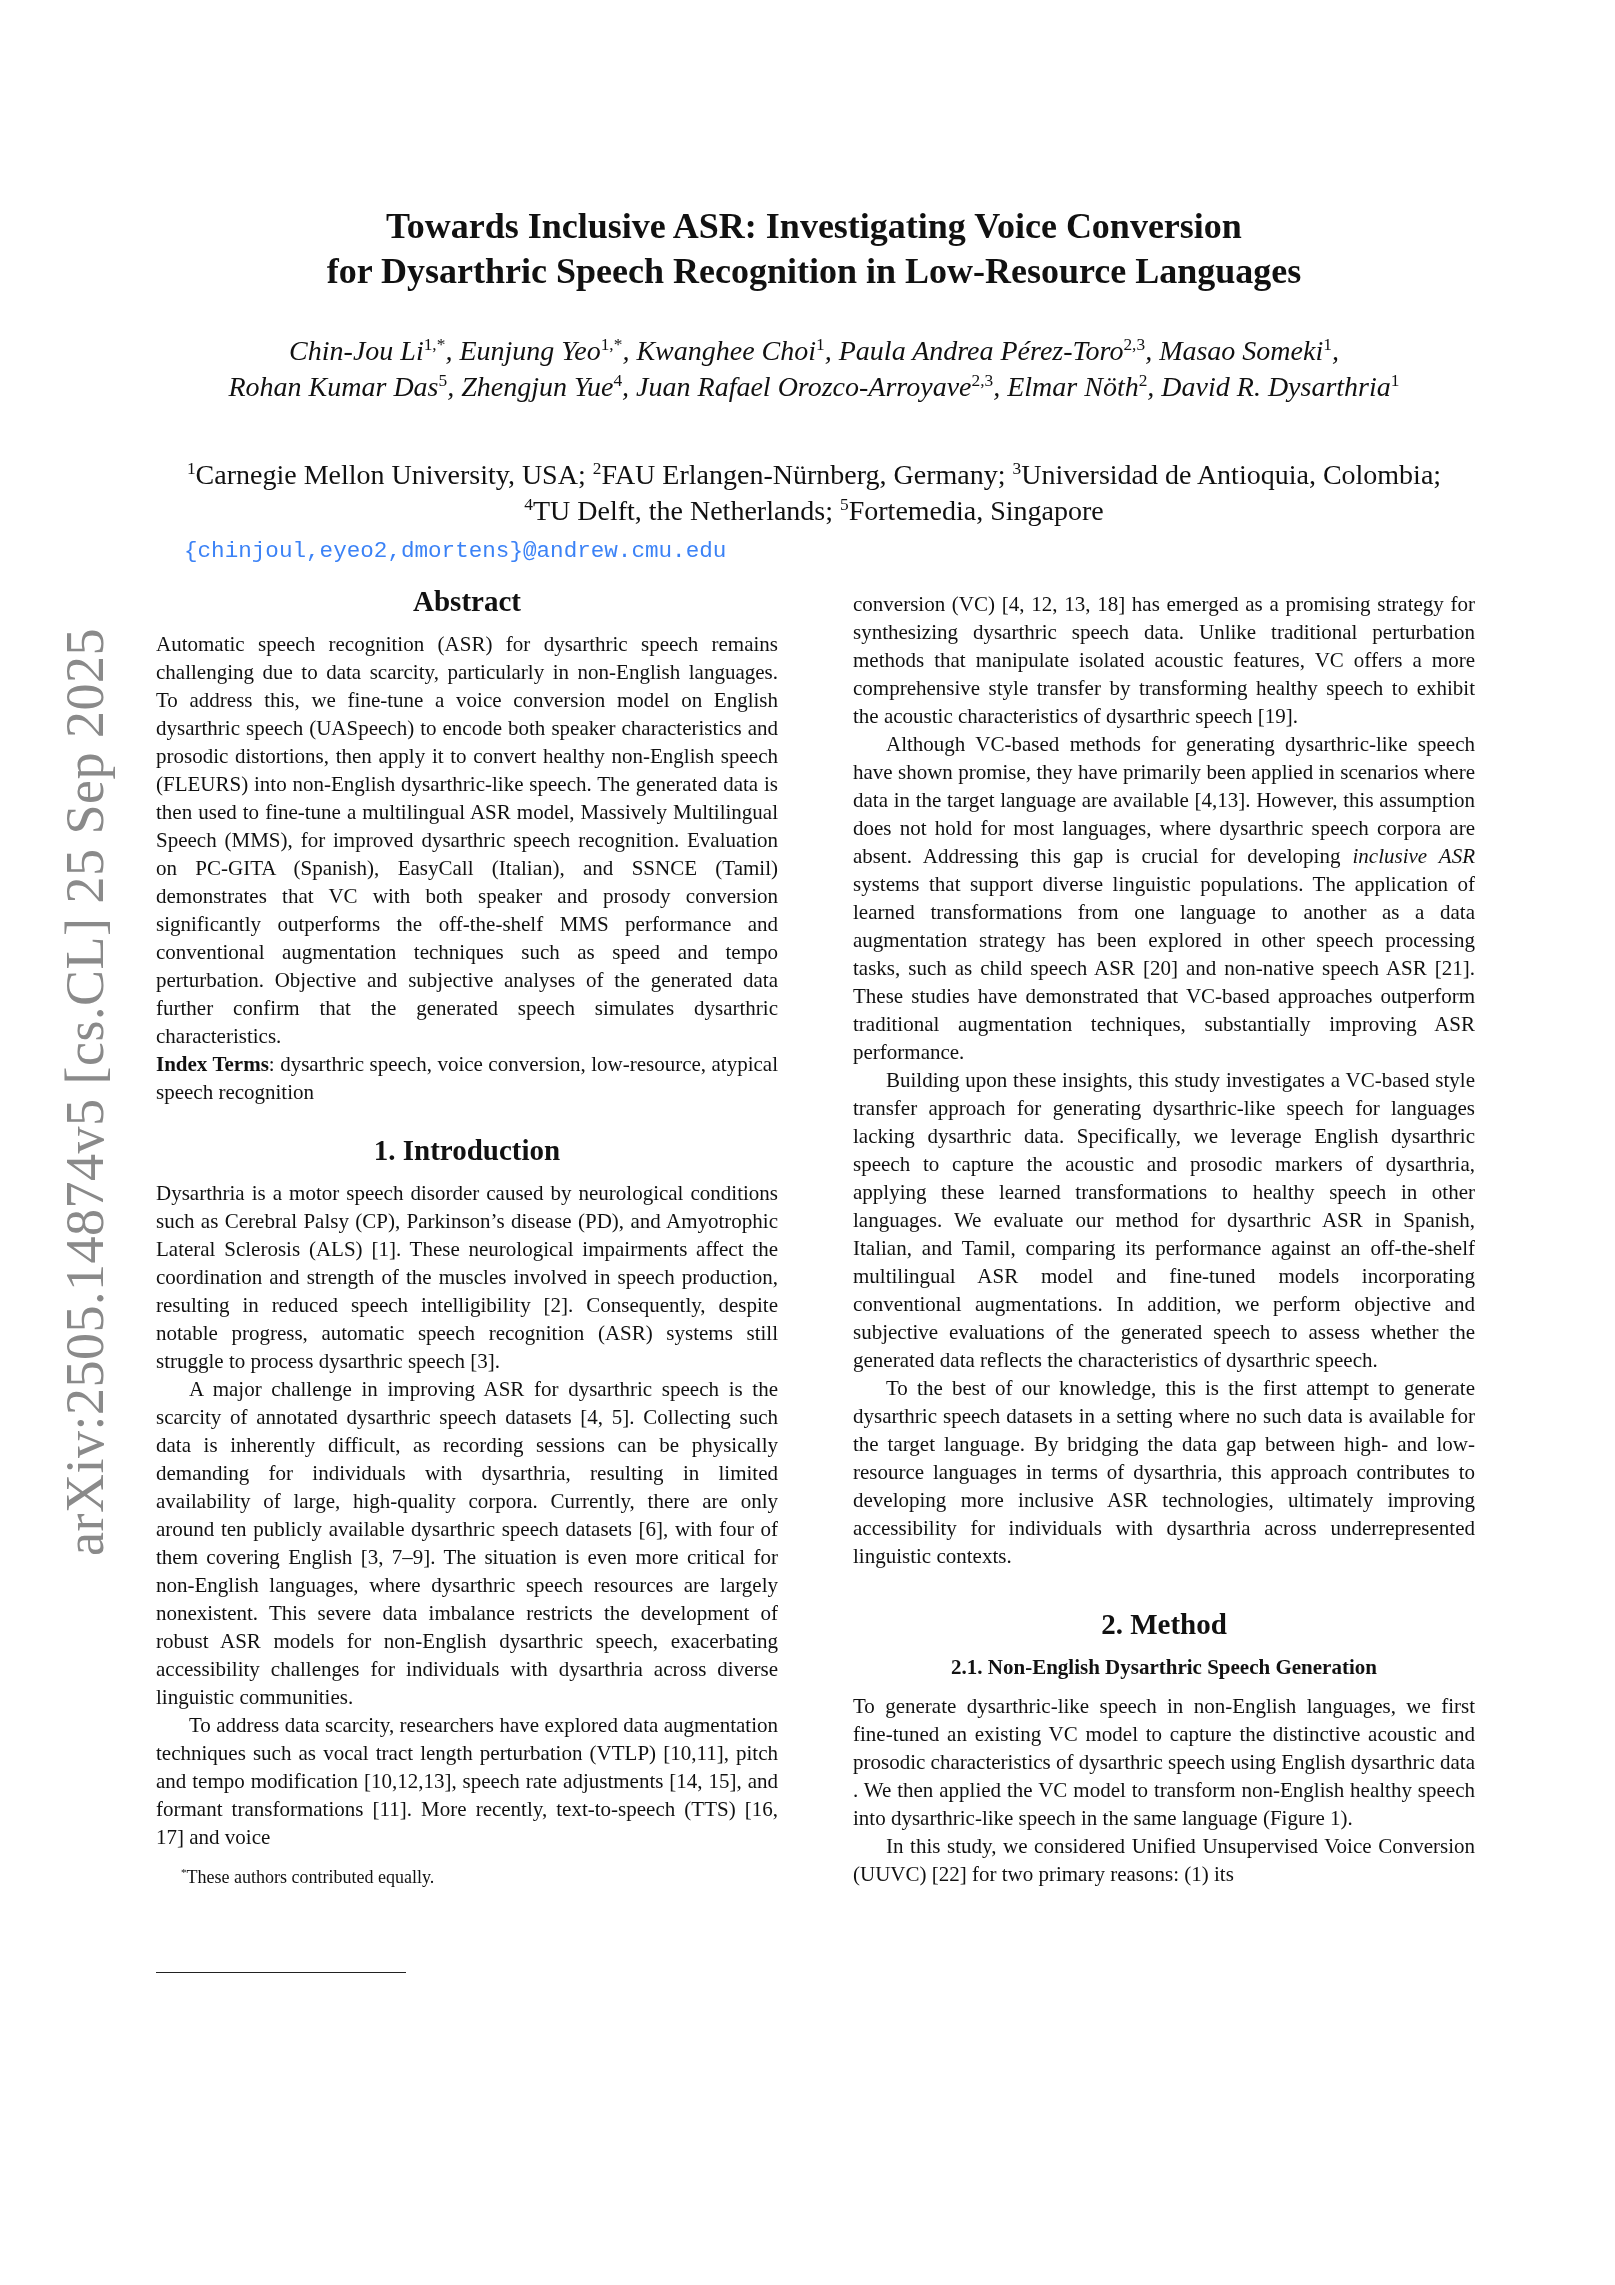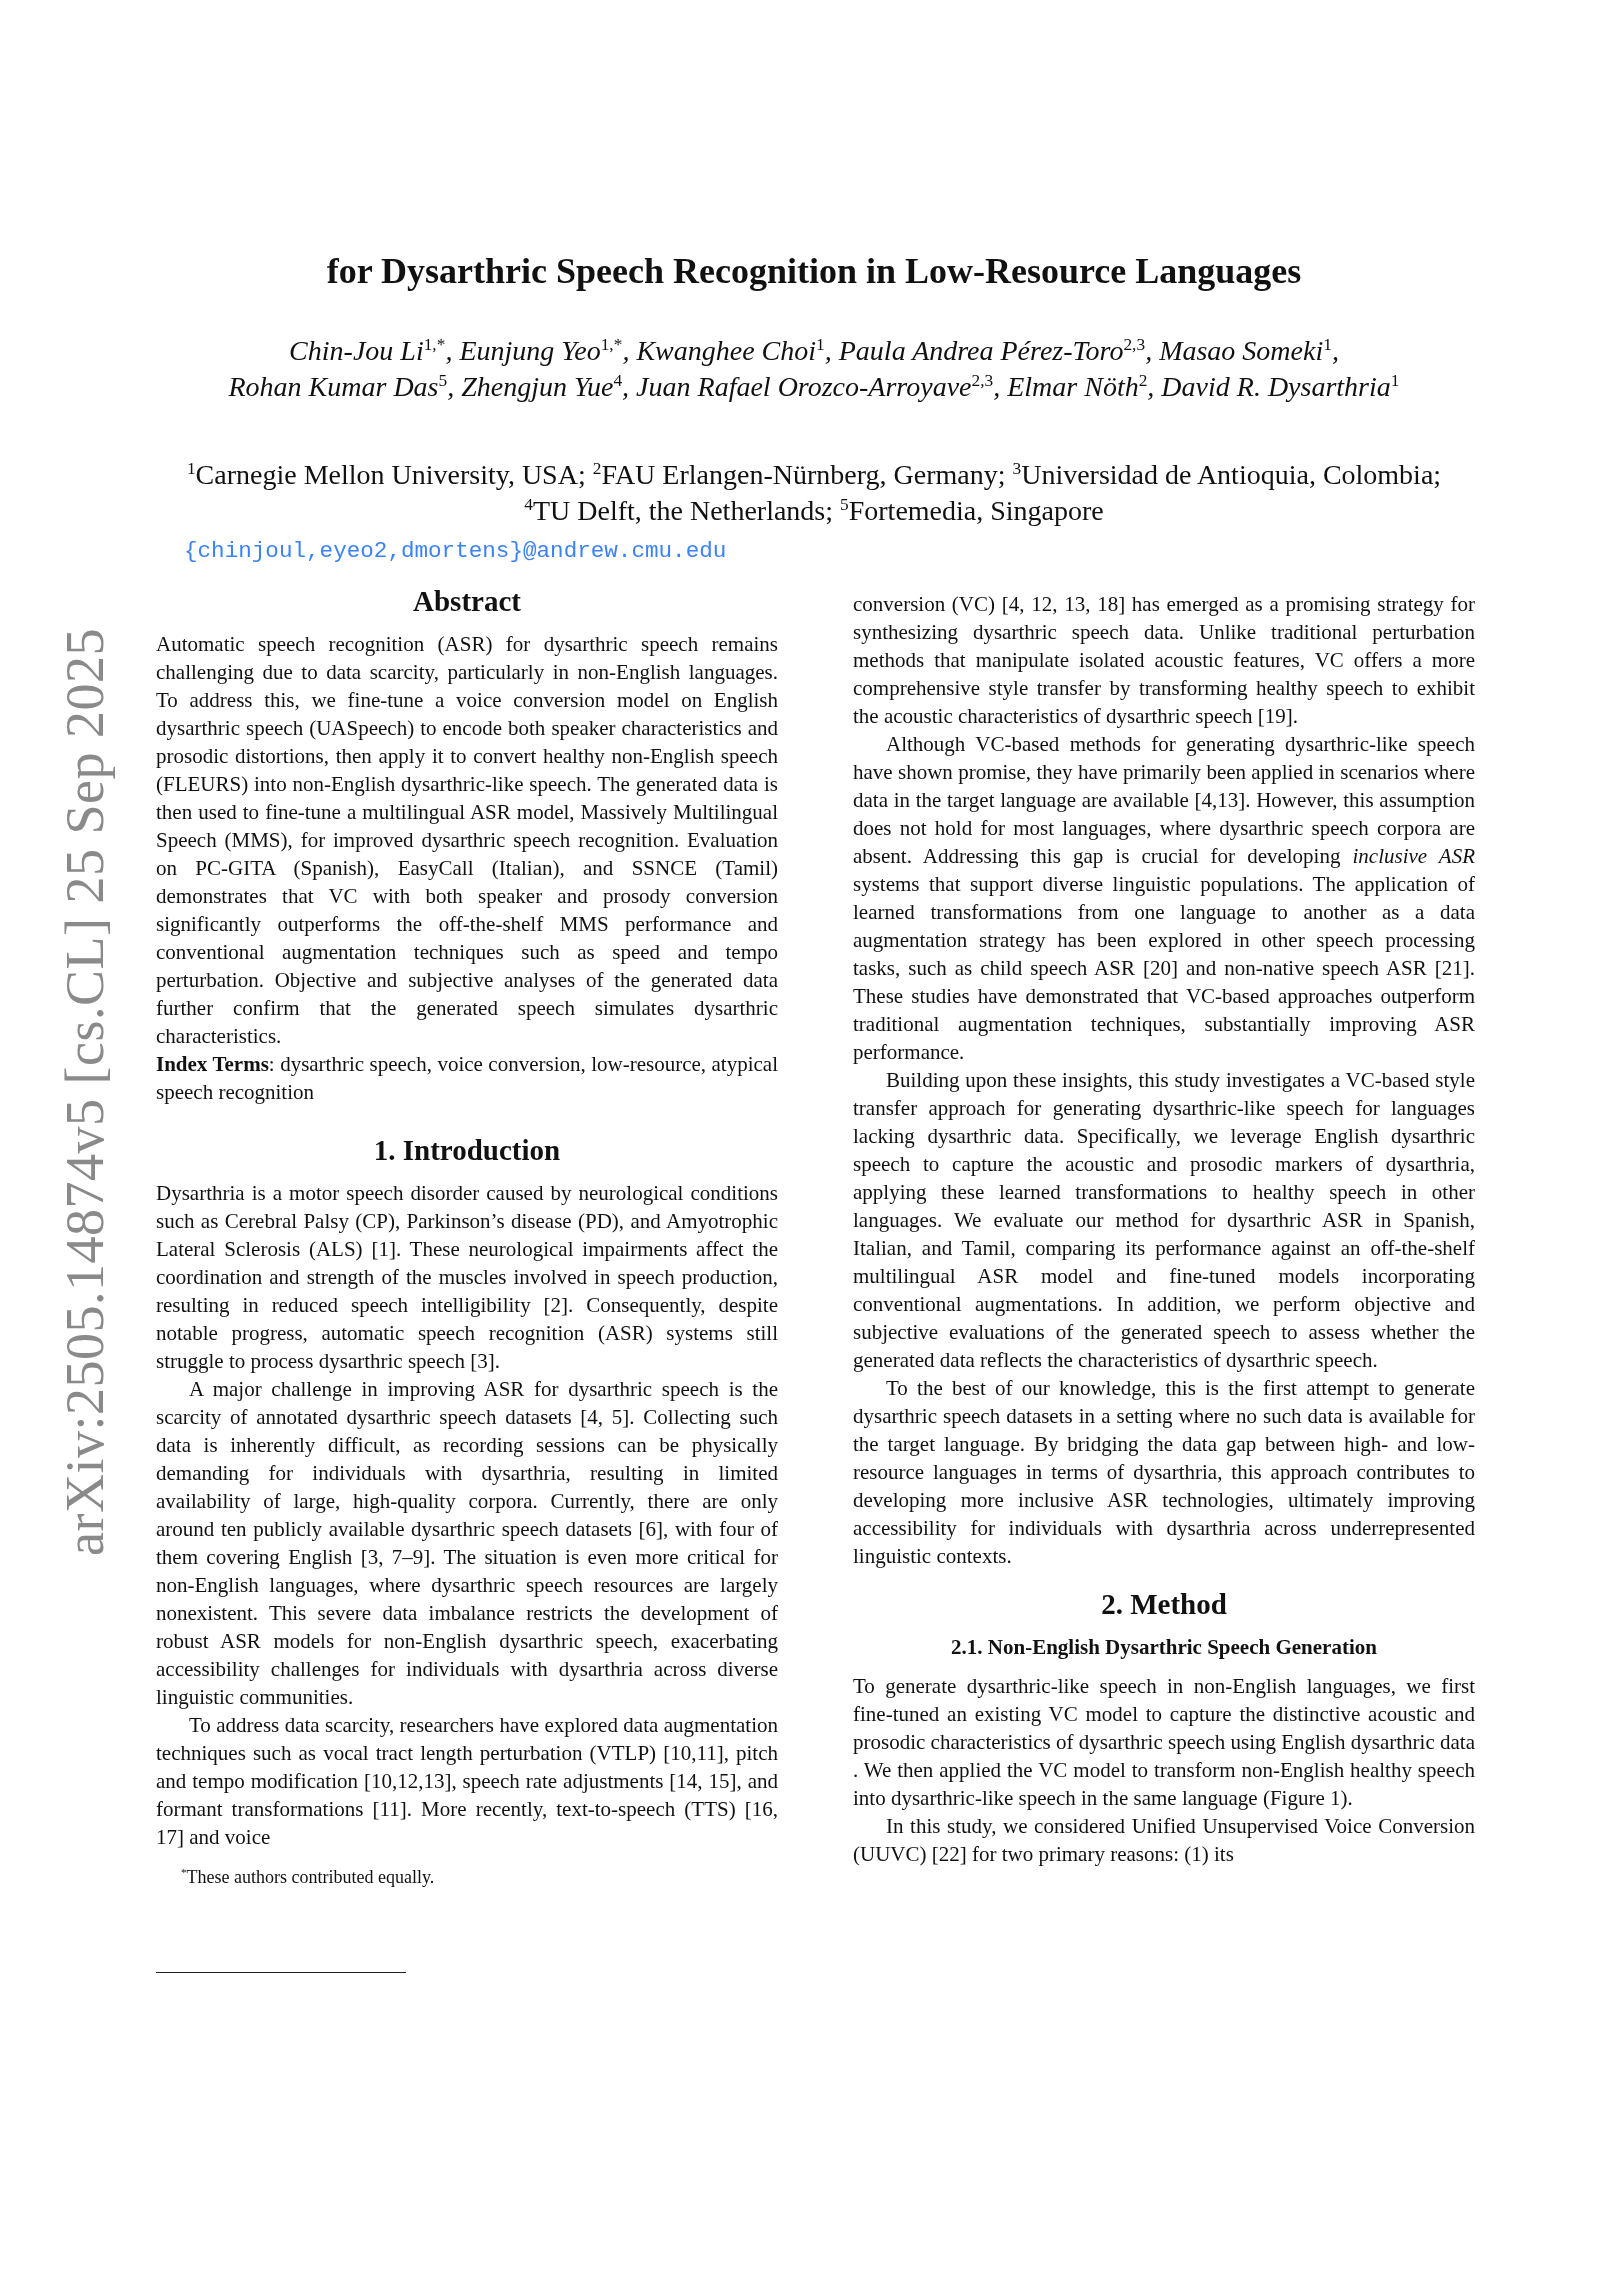--- a/index.html
+++ b/index.html
@@ -53,21 +53,21 @@
   .footnote {
     position: absolute; left: 181px; top: 1866px; font-size: 18px; line-height: 23.5px;
   }
 </style>
 </head>
 <body>
 
 <div class="arxiv-stamp">arXiv:2505.14874v5  [cs.CL]  25 Sep 2025</div>
 
 <h1 class="title">
-  <br>
+  <span>Towards Inclusive ASR: Investigating Voice Conversion</span><br>
   <span>for Dysarthric Speech Recognition in Low-Resource Languages</span>
 </h1>
 
 <div class="authors">
   <span><span>Chin-Jou Li</span><sup>1,*</sup></span>,
   <span><span>Eunjung Yeo</span><sup>1,*</sup></span>,
   <span><span>Kwanghee Choi</span><sup>1</sup></span>,
   <span><span>Paula Andrea Pérez-Toro</span><sup>2,3</sup></span>,
   <span><span>Masao Someki</span><sup>1</sup></span>,<br>
   <span><span>Rohan Kumar Das</span><sup>5</sup></span>,
@@ -100,18 +100,18 @@
 
 <div class="footnote-rule"></div>
 <div class="footnote"><sup>*</sup><span>These authors contributed equally.</span></div>
 
 <div class="col col-right">
   <p>conversion (VC) [4, 12, 13, 18] has emerged as a promising strategy for synthesizing dysarthric speech data. Unlike traditional perturbation methods that manipulate isolated acoustic features, VC offers a more comprehensive style transfer by transforming healthy speech to exhibit the acoustic characteristics of dysarthric speech [19].</p>
   <p class="indent"><span>Although VC-based methods for generating dysarthric-like speech have shown promise, they have primarily been applied in scenarios where data in the target language are available [4,13]. However, this assumption does not hold for most languages, where dysarthric speech corpora are absent. Addressing this gap is crucial for developing </span><em>inclusive ASR</em><span> systems that support diverse linguistic populations. The application of learned transformations from one language to another as a data augmentation strategy has been explored in other speech processing tasks, such as child speech ASR [20] and non-native speech ASR [21]. These studies have demonstrated that VC-based approaches outperform traditional augmentation techniques, substantially improving ASR performance.</span></p>
   <p class="indent">Building upon these insights, this study investigates a VC-based style transfer approach for generating dysarthric-like speech for languages lacking dysarthric data. Specifically, we leverage English dysarthric speech to capture the acoustic and prosodic markers of dysarthria, applying these learned transformations to healthy speech in other languages. We evaluate our method for dysarthric ASR in Spanish, Italian, and Tamil, comparing its performance against an off-the-shelf multilingual ASR model and fine-tuned models incorporating conventional augmentations. In addition, we perform objective and subjective evaluations of the generated speech to assess whether the generated data reflects the characteristics of dysarthric speech.</p>
   <p class="indent">To the best of our knowledge, this is the first attempt to generate dysarthric speech datasets in a setting where no such data is available for the target language. By bridging the data gap between high- and low-resource languages in terms of dysarthria, this approach contributes to developing more inclusive ASR technologies, ultimately improving accessibility for individuals with dysarthria across underrepresented linguistic contexts.</p>
 
-  <h2 class="sec-head" style="margin-top:16px;">2.  Method</h2>
+  <h2 class="sec-head" style="margin-top:36px;">2.  Method</h2>
   <h3 class="sub-head">2.1.  Non-English Dysarthric Speech Generation</h3>
   <p>To generate dysarthric-like speech in non-English languages, we first fine-tuned an existing VC model to capture the distinctive acoustic and prosodic characteristics of dysarthric speech using English dysarthric data . We then applied the VC model to transform non-English healthy speech into dysarthric-like speech in the same language (Figure 1).</p>
   <p class="indent">In this study, we considered Unified Unsupervised Voice Conversion (UUVC) [22] for two primary reasons: (1) its</p>
 </div>
 
 
 </body></html>

